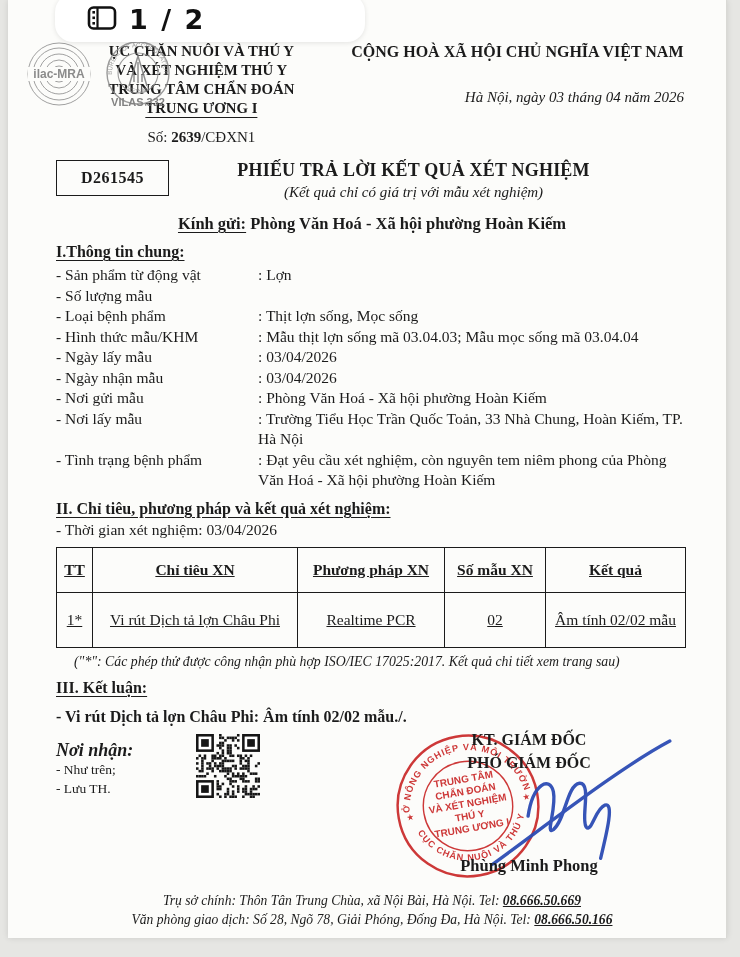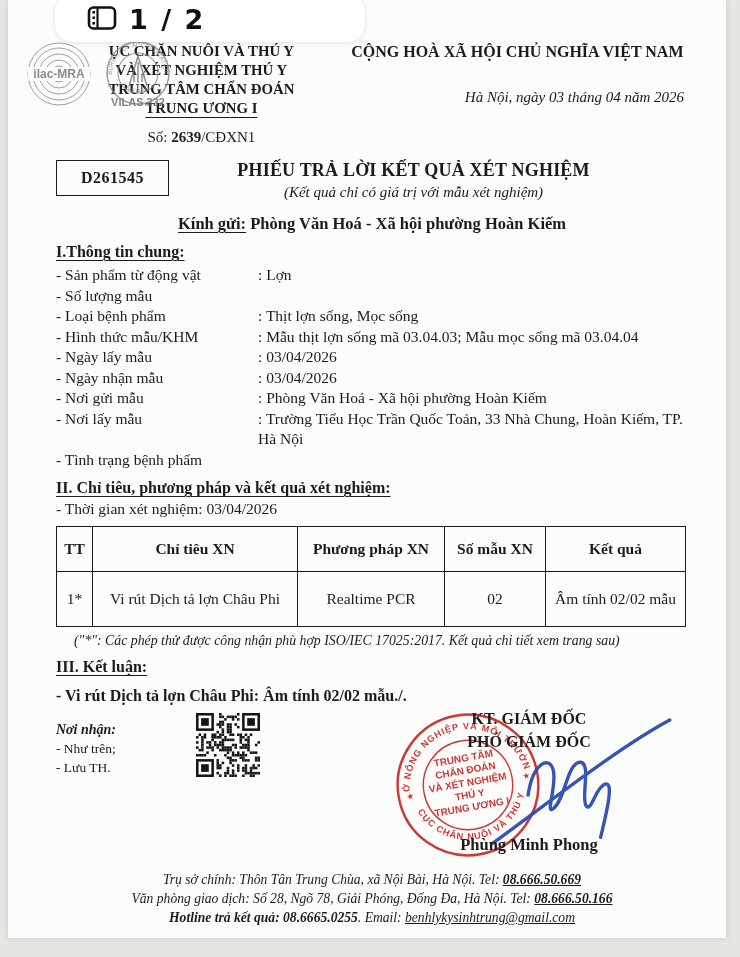--- a/index.html
+++ b/index.html
@@ -40,30 +40,30 @@
   .kinh-gui .u{text-decoration:underline;text-underline-offset:3px;}
 
   .sec-head{font-weight:bold;font-size:16px;text-decoration:underline;text-underline-offset:3px;margin-top:9px;}
   .info{margin-top:4px;}
   .inf-row{display:flex;font-size:15.5px;line-height:20.5px;}
   .inf-label{width:202px;flex:none;}
   .inf-val{flex:1;}
 
   .test-time{font-size:15.5px;margin-top:3px;}
   table.res{border-collapse:collapse;width:629px;margin-top:8px;table-layout:fixed;}
-  table.res th,table.res td{border:1.7px solid #1b1b1b;font-size:15.5px;text-align:center;padding:2px 3px;}
+  table.res th,table.res td{border:1.7px solid #1b1b1b;font-size:15.5px;text-align:center;padding:2px 3px;text-decoration:underline;}
   table.res th{height:40px;font-weight:bold;}
   table.res td{height:50px;}
   .footnote{font-style:italic;font-size:13.8px;margin-top:6px;margin-left:18px;}
 
   .conclusion{font-weight:bold;font-size:16px;margin-top:11px;}
 
   .signing{position:relative;height:160px;margin-top:2px;}
   .noi-nhan{position:absolute;left:0;top:13px;font-size:13.5px;line-height:19px;}
-  .noi-nhan .nn-t{font-weight:bold;font-style:italic;font-size:14px;}
+  .noi-nhan .nn-t{font-weight:bold;font-style:italic;font-size:18px;}
   .qr{position:absolute;left:140px;top:6px;width:64px;height:64px;}
   .sign-block{position:absolute;right:14px;top:0;width:290px;height:160px;text-align:center;}
   .sg-title{font-weight:bold;font-size:16px;line-height:23px;position:relative;z-index:6;}
   .stamp{position:absolute;left:8px;top:2px;z-index:3;}
   .sig{position:absolute;left:88px;top:8px;z-index:7;}
   .sg-name{position:absolute;left:0;right:0;top:128px;font-weight:bold;font-size:16.5px;z-index:8;}
 
   .addr{margin-top:3px;text-align:center;font-style:italic;font-size:13.6px;line-height:19px;}
   .addr .ul{text-decoration:underline;}
   .addr .b{font-weight:bold;}
@@ -157,20 +157,21 @@
         <div class="inf-row">
             <span class="inf-label">- Nơi gửi mẫu</span>
             <span class="inf-val">: Phòng Văn Hoá - Xã hội phường Hoàn Kiếm</span>
           </div>
         <div class="inf-row">
             <span class="inf-label">- Nơi lấy mẫu</span>
             <span class="inf-val">: Trường Tiểu Học Trần Quốc Toản, 33 Nhà Chung, Hoàn Kiếm, TP. Hà Nội</span>
           </div>
         <div class="inf-row">
             <span class="inf-label">- Tình trạng bệnh phẩm</span>
+            <span class="inf-val">: Đạt yêu cầu xét nghiệm, còn nguyên tem niêm phong của Phòng Văn Hoá - Xã hội phường Hoàn Kiếm</span>
           </div>
       </div>
 
       <div class="sec-head">II. Chỉ tiêu, phương pháp và kết quả xét nghiệm:</div>
       <div class="test-time">- Thời gian xét nghiệm: 03/04/2026</div>
 
       <table class="res">
         <colgroup>
             <col style="width:36px">
             <col style="width:205px">
@@ -443,21 +444,20 @@
             </g>
           </svg>
 
           <div class="sg-name">Phùng Minh Phong</div>
         </div>
       </div>
 
       <div class="addr">
         <div><span>Trụ sở chính: Thôn Tân Trung Chùa, xã Nội Bài, Hà Nội. Tel: </span><span class="ul b">08.666.50.669</span></div>
         <div><span>Văn phòng giao dịch: Số 28, Ngõ 78, Giải Phóng, Đống Đa, Hà Nội. Tel: </span><span class="ul b">08.666.50.166</span></div>
-        <div><span class="b">Hotline trả kết quả: 08.6665.0255</span><span>. Email: </span><span class="ul">benhlykysinhtrung@gmail.com</span></div>
       </div>
 
     </div>
   </div>
 
   <div class="pill">
     <svg width="30" height="26" viewBox="0 0 30 26">
       <rect x="2" y="2.5" width="26" height="21" rx="4.5" fill="none" stroke="#111" stroke-width="2.6"></rect>
       <line x1="10.5" y1="3" x2="10.5" y2="23" stroke="#111" stroke-width="2.2"></line>
       <rect x="5.4" y="6" width="2.6" height="2.6" fill="#111"></rect>

